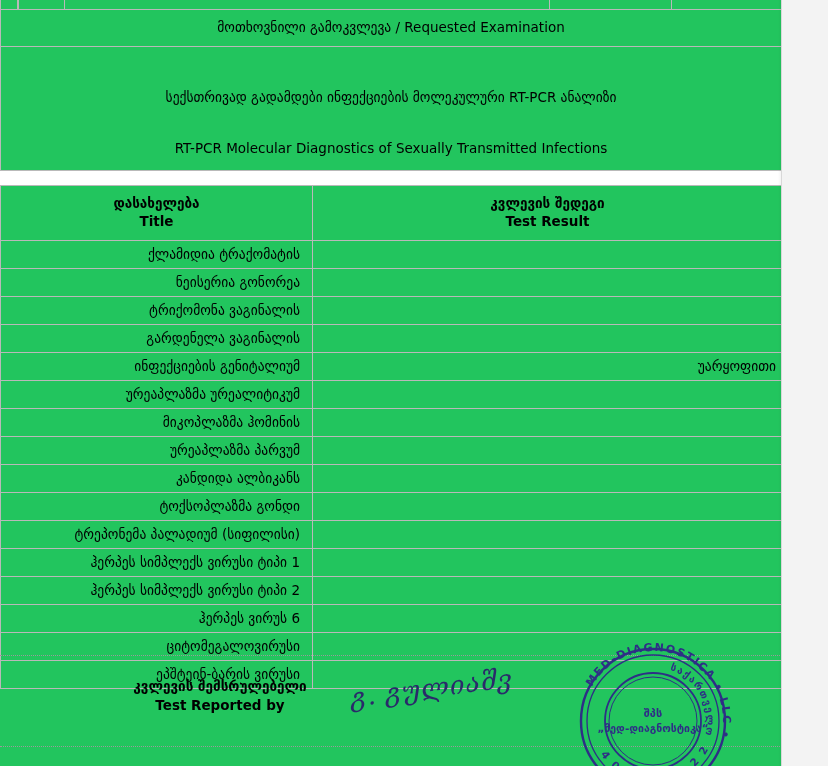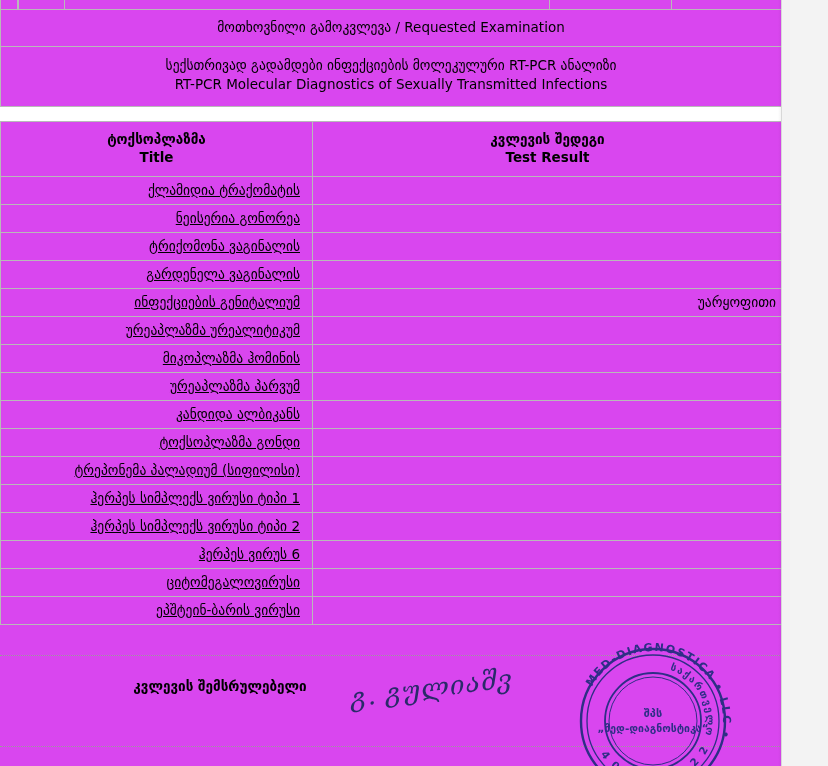--- a/index.html
+++ b/index.html
@@ -15,21 +15,21 @@
     overflow: hidden;
     position: relative;
   }
 
   .page {
     position: absolute;
     left: 0;
     top: 0;
     width: 828px;
     height: 766px;
-    background: #d946ef;
+    background: #22c55e;
     overflow: hidden;
   }
 
   
   .gutter {
     position: absolute;
     right: 0;
     top: 0;
     width: 46px;
     height: 766px;
@@ -71,21 +71,21 @@
     font-size: 13.5px;
     padding: 7px 4px;
     line-height: 1.45;
   }
   .band.section-title {
     padding: 8px 4px;
   }
   .band.exam-name {
     padding: 9px 4px 11px 4px;
   }
-  .band.exam-name .ln { display: block; }
+  .band.exam-name .ln { display: block; margin-top: 32px; }
 
   .spacer-gap {
     height: 14px;
     background: #fff;
   }
 
   
   table.results {
     width: 782px;
     border-collapse: collapse;
@@ -101,21 +101,20 @@
     text-align: center;
     padding: 8px 4px 10px 4px;
     line-height: 1.35;
     vertical-align: middle;
   }
   table.results th .ln { display: block; }
   table.results td.title-cell {
     text-align: right;
     padding: 5px 12px 6px 6px;
     height: 27px;
-    text-decoration: underline;
   }
   table.results td.result-cell {
     text-align: right;
     padding: 5px 6px 6px 6px;
     height: 27px;
   }
   col.c-title { width: 312px; }
   col.c-result { width: 470px; }
 
   
@@ -205,21 +204,21 @@
     <div class="spacer-gap"></div>
 
     <table class="results">
       <colgroup>
         <col class="c-title">
         <col class="c-result">
       </colgroup>
       <thead>
         <tr>
           <th>
-            <span class="ln">ტოქსოპლაზმა</span>
+            <span class="ln">დასახელება</span>
             <span class="ln">Title</span>
           </th>
           <th>
             <span class="ln">კვლევის შედეგი</span>
             <span class="ln">Test Result</span>
           </th>
         </tr>
       </thead>
       <tbody>
         <tr>
@@ -288,20 +287,21 @@
         </tr>
       </tbody>
     </table>
   </div>
 
   <div class="footer">
     <div class="dotted-top"></div>
 
     <div class="reported-label">
       <span class="ln">კვლევის შემსრულებელი</span>
+      <span class="ln">Test Reported by</span>
     </div>
 
     <div class="signature">გ. გულიაშვ</div>
 
     <div class="dotted-bottom"></div>
   </div>
 
   <div class="stamp">
     <svg width="166" height="166" viewBox="0 0 166 166" aria-hidden="true">
       <defs>

